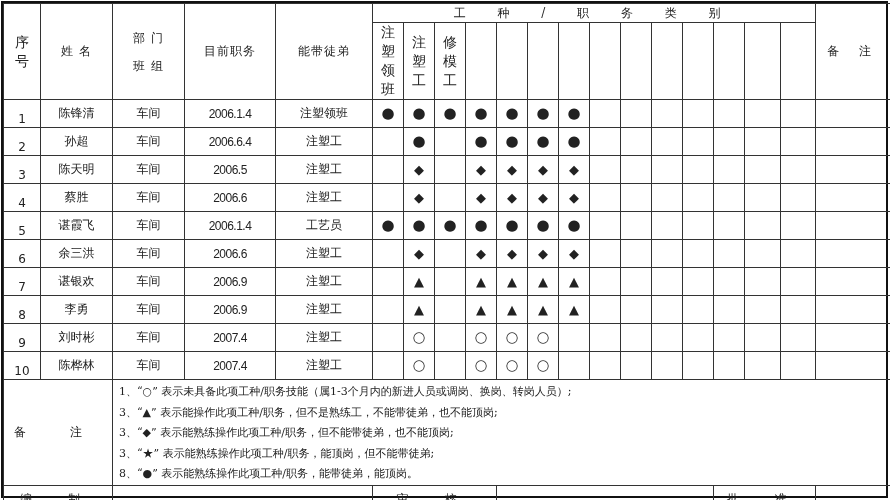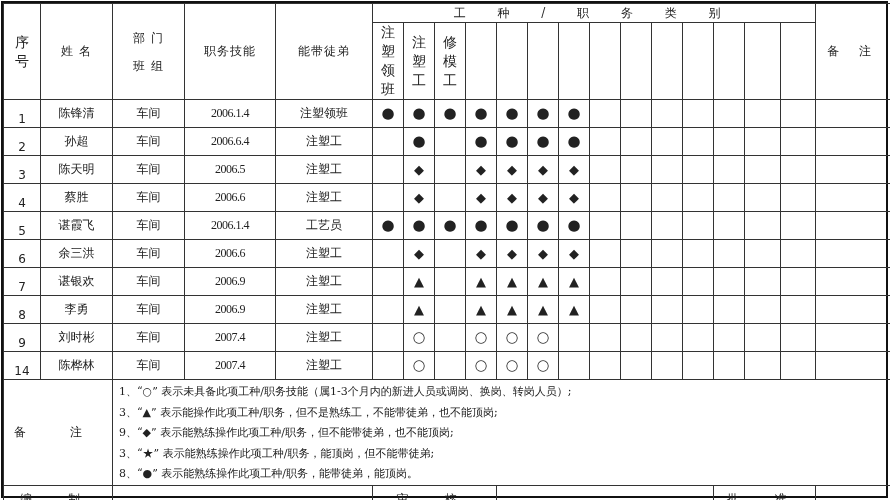--- a/index.html
+++ b/index.html
@@ -12,21 +12,21 @@
   table.grid td { border: 1px solid #333; padding: 0; text-align: center; vertical-align: middle;
                   font-size: 12px; overflow: hidden; white-space: nowrap; }
   .hdr-top { height: 19px; }
   .hdr-sub { height: 74px; }
   .data-row td { height: 26px; }
   .seq { vertical-align: bottom !important; font-size: 12px; padding-bottom: 1px !important; font-family: "DejaVu Sans", sans-serif; }
   .vtext { display: inline-block; width: 14px; white-space: normal; line-height: 19px; font-size: 14px; word-break: break-all; }
   .hdr-big { font-size: 14px; letter-spacing: 1px; }
   .spaced { letter-spacing: 8px; }
   .category { letter-spacing: 14px; font-size: 14px; }
-  .date { font-family: Liberation Serif, serif; font-size: 12px; letter-spacing: -0.5px; }
+  .date { font-family: Liberation Sans, sans-serif; font-size: 12px; letter-spacing: -0.5px; }
   .sym { font-size: 15px; line-height: 1; font-family: "DejaVu Sans", sans-serif; }
   .sym.diamond { font-size: 13px; }
   .sym.tri { font-size: 13px; }
   .sym.circle { font-size: 15px; color: #333; }
   .notes-label { font-size: 14px; letter-spacing: 20px; }
   .notes-cell { text-align: left !important; padding-left: 6px !important; vertical-align: top !important; padding-top: 2px !important; }
   .note-line { font-size: 11px; line-height: 20.5px; white-space: nowrap; font-family: "DejaVu Serif", serif; }
   .footer-row td { height: 26px; font-size: 14px; }
   .footer-label { letter-spacing: 16px; }
 </style>
@@ -58,21 +58,21 @@
       <col style="width:75px">
     </colgroup>
     <thead>
       <tr class="hdr-top">
         <td rowspan="2"><span class="vtext">序号</span></td>
         <td rowspan="2" class="hdr-big">姓 名</td>
         <td rowspan="2" class="hdr-big">
           <div style="line-height:28px">部 门</div>
           <div style="line-height:28px">班 组</div>
         </td>
-        <td rowspan="2" class="hdr-big">职务技能</td>
+        <td rowspan="2" class="hdr-big">目前职务</td>
         <td rowspan="2" class="hdr-big">能带徒弟</td>
         <td colspan="14" class="category">工 种 / 职 务 类 别</td>
         <td rowspan="2" class="hdr-big spaced">备 注</td>
       </tr>
       <tr class="hdr-sub" id="jobtype-row">
           <td><span class="vtext">注塑领班</span></td>
           <td><span class="vtext">注塑工</span></td>
           <td><span class="vtext">修模工</span></td>
           <td><span class="vtext"></span></td>
           <td><span class="vtext"></span></td>
@@ -280,21 +280,21 @@
           <td><span class="sym "></span></td>
           <td><span class="sym "></span></td>
           <td><span class="sym "></span></td>
           <td><span class="sym "></span></td>
           <td><span class="sym "></span></td>
           <td><span class="sym "></span></td>
           <td><span class="sym "></span></td>
           <td></td>
         </tr>
         <tr class="data-row">
-          <td class="seq">14</td>
+          <td class="seq">10</td>
           <td>陈桦林</td>
           <td>车间</td>
           <td class="date">2007.4</td>
           <td>注塑工</td>
           <td><span class="sym "></span></td>
           <td><span class="sym circle">○</span></td>
           <td><span class="sym "></span></td>
           <td><span class="sym circle">○</span></td>
           <td><span class="sym circle">○</span></td>
           <td><span class="sym circle">○</span></td>
@@ -308,21 +308,21 @@
           <td><span class="sym "></span></td>
           <td></td>
         </tr>
       </tbody>
     <tbody>
       <tr style="height:106px">
         <td colspan="2" class="notes-label">备 注</td>
         <td colspan="18" class="notes-cell" id="notes-cell">
             <div class="note-line">1、“○” 表示未具备此项工种/职务技能（属1-3个月内的新进人员或调岗、换岗、转岗人员）;</div>
             <div class="note-line">3、“▲” 表示能操作此项工种/职务，但不是熟练工，不能带徒弟，也不能顶岗;</div>
-            <div class="note-line">9、“◆” 表示能熟练操作此项工种/职务，但不能带徒弟，也不能顶岗;</div>
+            <div class="note-line">3、“◆” 表示能熟练操作此项工种/职务，但不能带徒弟，也不能顶岗;</div>
             <div class="note-line">3、“★” 表示能熟练操作此项工种/职务，能顶岗，但不能带徒弟;</div>
             <div class="note-line">8、“●” 表示能熟练操作此项工种/职务，能带徒弟，能顶岗。</div>
           </td>
       </tr>
       <tr class="footer-row">
         <td colspan="2" class="footer-label">编 制</td>
         <td colspan="3"></td>
         <td colspan="4" class="footer-label">审 核</td>
         <td colspan="7"></td>
         <td colspan="3" class="footer-label">批 准</td>

